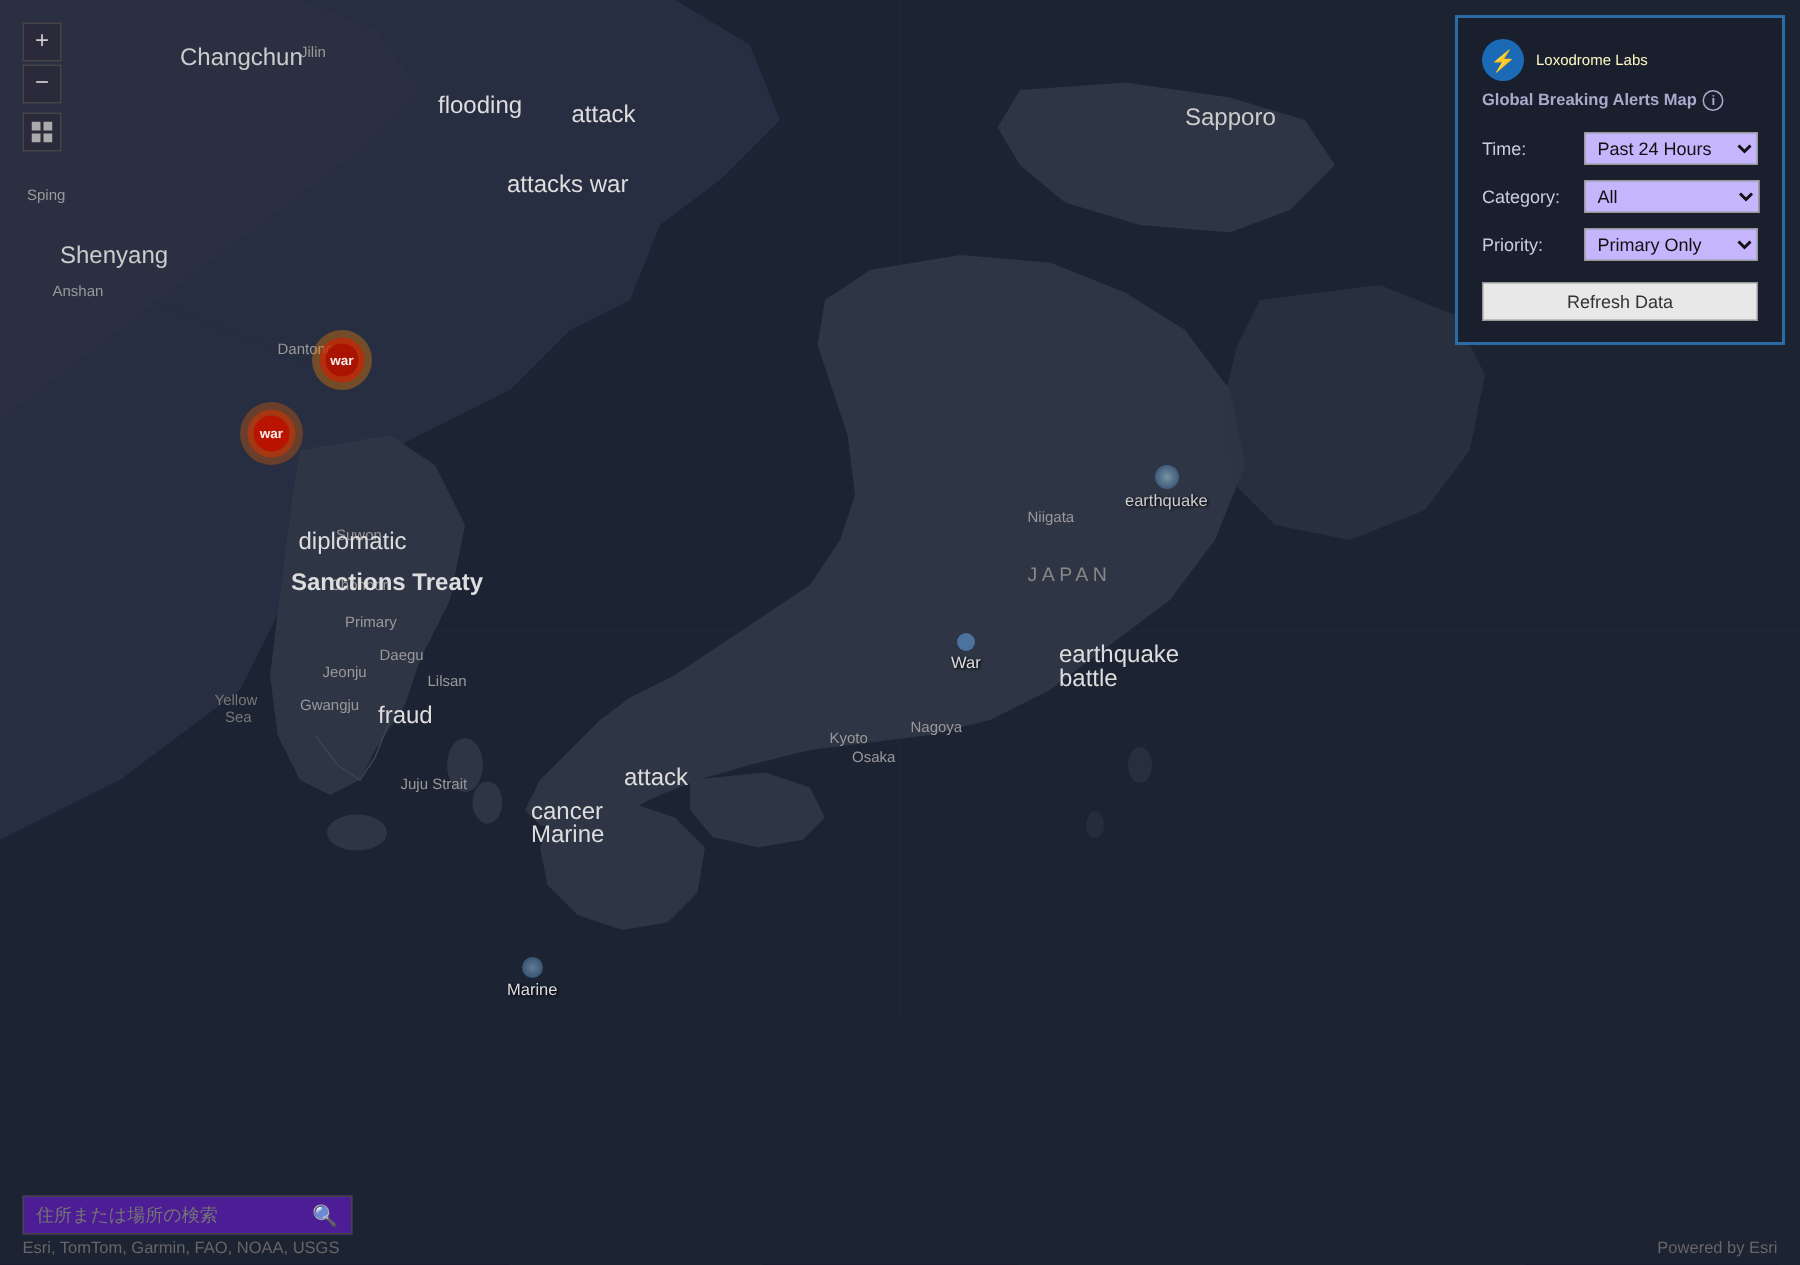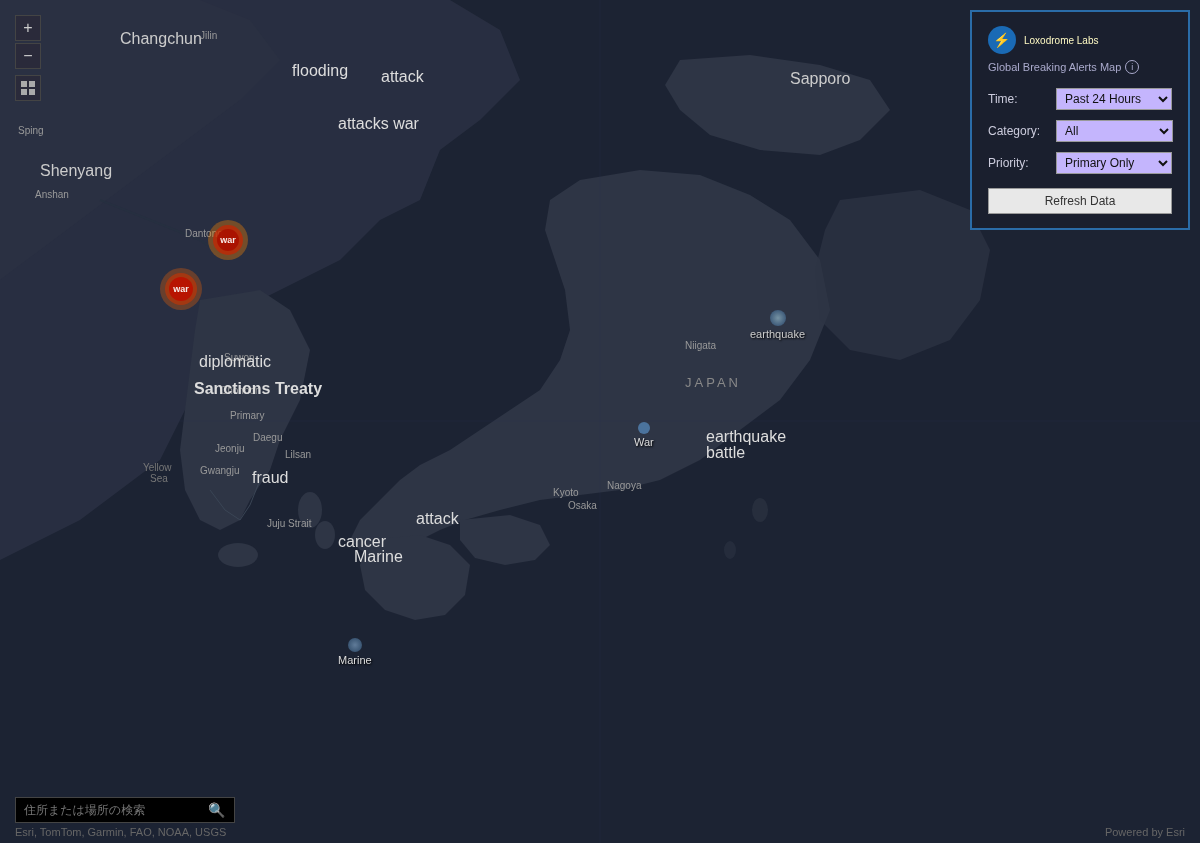--- a/index.html
+++ b/index.html
@@ -58,21 +58,21 @@
       margin-top: 4px;
     }
 
     
     .search-bar {
       position: absolute;
       bottom: 20px;
       left: 15px;
       display: flex;
       align-items: center;
-      background: #000000;
+      background: #4c1d95;
       border: 1px solid #444;
       padding: 4px 8px;
       gap: 16px;
       z-index: 10;
       width: 220px;
     }
     .search-bar input {
       background: transparent;
       border: none;
       color: #aaa;
@@ -141,20 +141,21 @@
       font-weight: normal;
     }
 
     .panel-subtitle {
       color: #aaaacc;
       font-size: 11px;
       margin-bottom: 14px;
       display: flex;
       align-items: center;
       gap: 4px;
+      font-weight: bold;
     }
 
     .panel-subtitle .info-icon {
       width: 14px;
       height: 14px;
       border-radius: 50%;
       border: 1px solid #aaaacc;
       display: inline-flex;
       align-items: center;
       justify-content: center;
@@ -288,21 +289,21 @@
   <span class="map-label small" style="left:568px;top:500px">Osaka</span>
   <span class="map-label small" style="left:267px;top:518px">Juju Strait</span>
 
   <span class="map-label" style="left:292px;top:62px;color:#ddd">flooding</span>
   <span class="map-label" style="left:381px;top:68px;color:#ddd">attack</span>
   <span class="map-label" style="left:338px;top:115px;color:#ddd">attacks war</span>
   <span class="map-label" style="left:199px;top:353px;color:#ddd">diplomatic</span>
   <span class="map-label" style="left:194px;top:380px;color:#ddd;font-weight:bold">Sanctions Treaty</span>
   <span class="map-label" style="left:252px;top:469px;color:#ddd">fraud</span>
   <span class="map-label" style="left:416px;top:510px;color:#ddd">attack</span>
-  <span class="map-label" style="left:338px;top:533px;color:#ddd">cancer</span>
+  <span class="map-label" style="left:354px;top:533px;color:#ddd">cancer</span>
   <span class="map-label" style="left:354px;top:548px;color:#ddd">Marine</span>
   <span class="map-label" style="left:706px;top:428px;color:#ddd">earthquake</span>
   <span class="map-label" style="left:706px;top:444px;color:#ddd">battle</span>
 
   <div style="position:absolute;left:634px;top:422px;display:flex;flex-direction:column;align-items:center">
     <div style="width:12px;height:12px;border-radius:50%;background:#5588bb;opacity:0.75;"></div>
     <span style="color:#ddd;font-size:11px;text-shadow:1px 1px 2px #000;margin-top:2px">War</span>
   </div>
 
   <div style="position:absolute;left:750px;top:310px;display:flex;flex-direction:column;align-items:center">

